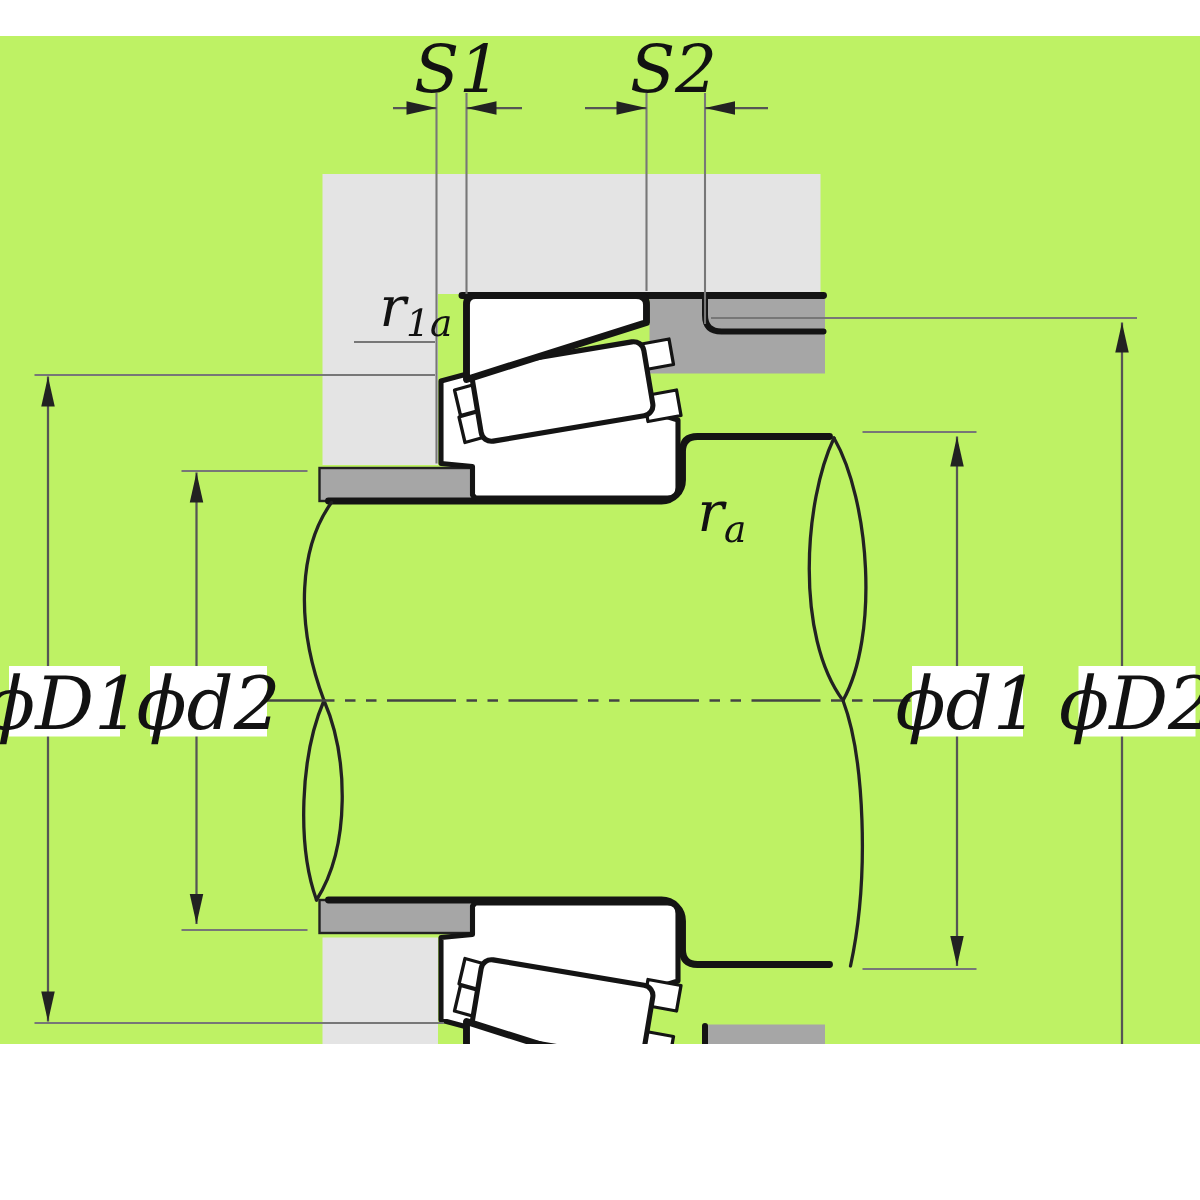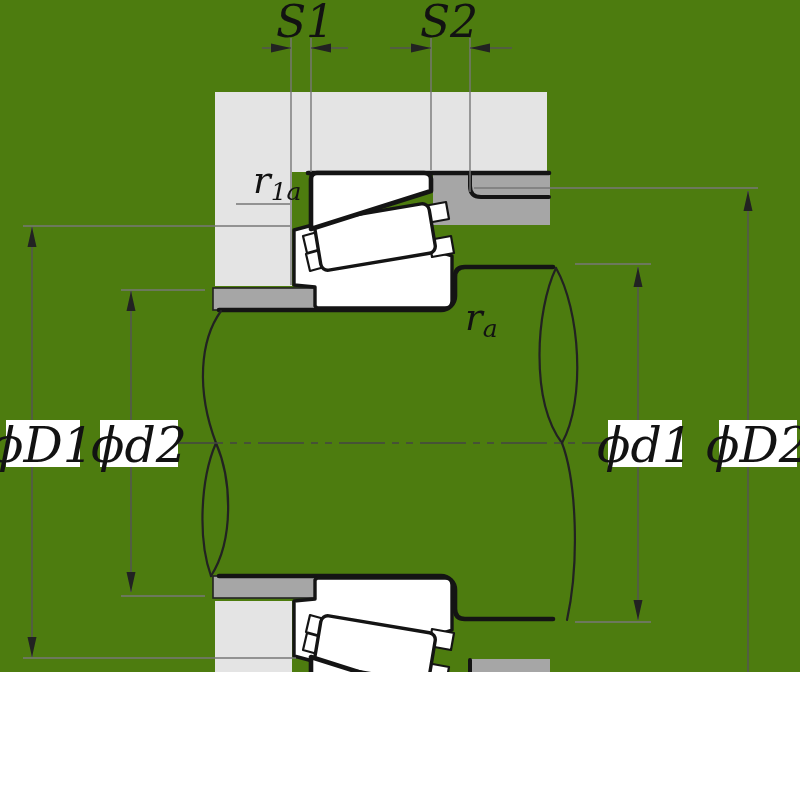--- a/index.html
+++ b/index.html
@@ -1,16 +1,16 @@
 <!DOCTYPE html>
 <html><head>
 <meta charset="utf-8">
 <style>
   html,body{margin:0;padding:0;background:#fff;}
-  .stage{width:800px;height:672px;position:relative;background:#4d7c0f;overflow:hidden;}
+  .stage{width:800px;height:672px;position:relative;background:#bef264;overflow:hidden;margin-top:24px;}
   svg{display:block;}
   .outline{stroke:#141414;fill:none;stroke-linecap:round;stroke-linejoin:round;}
   .thick{stroke-width:4.6;}
   .med{stroke-width:3.4;}
   .part{fill:#ffffff;stroke:#141414;stroke-linejoin:round;}
   .breakline{stroke:#222;stroke-width:2.2;fill:none;stroke-linecap:round;}
   .dim{stroke:#555;stroke-width:1.5;fill:none;}
   .ext{stroke:#777;stroke-width:1.4;fill:none;}
   .arrow{fill:#222;stroke:none;}
   .cl{stroke:#444;stroke-width:1.7;fill:none;stroke-dasharray:46 7 7 7 7 7;}

